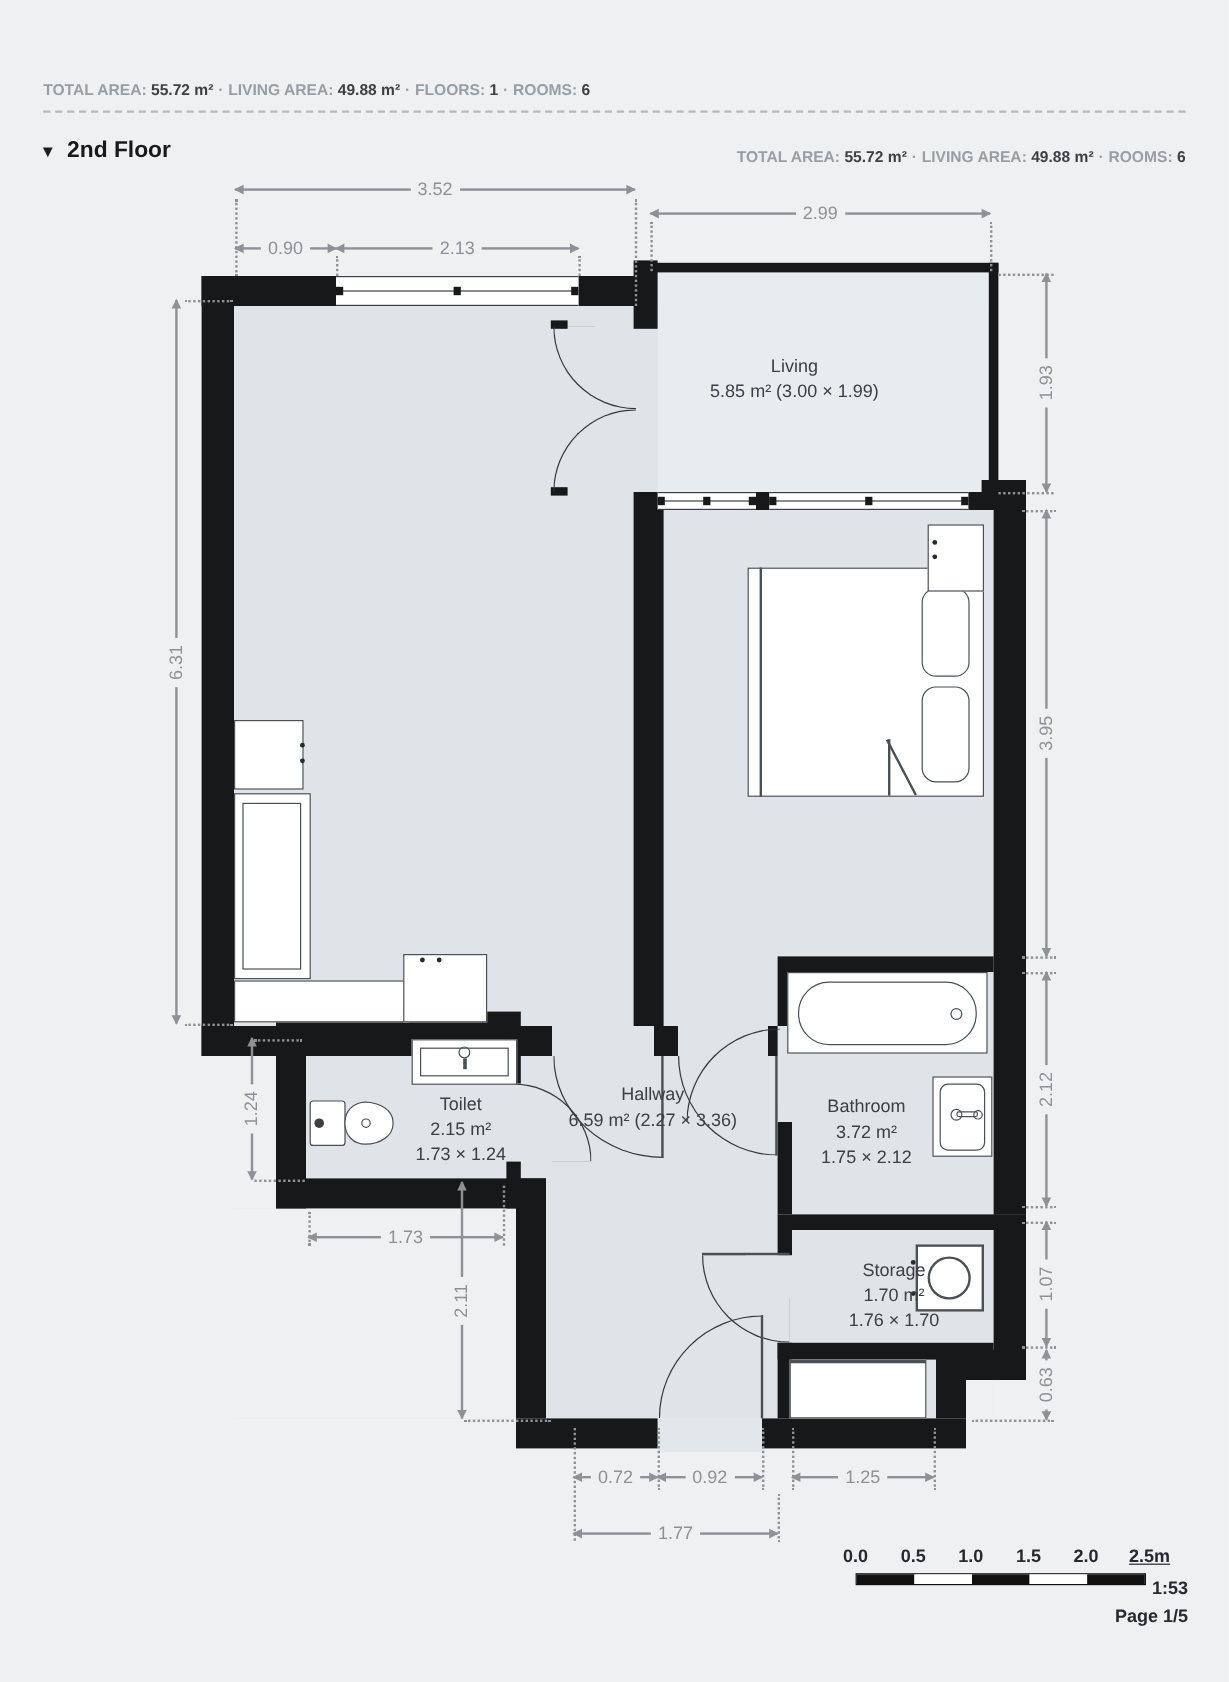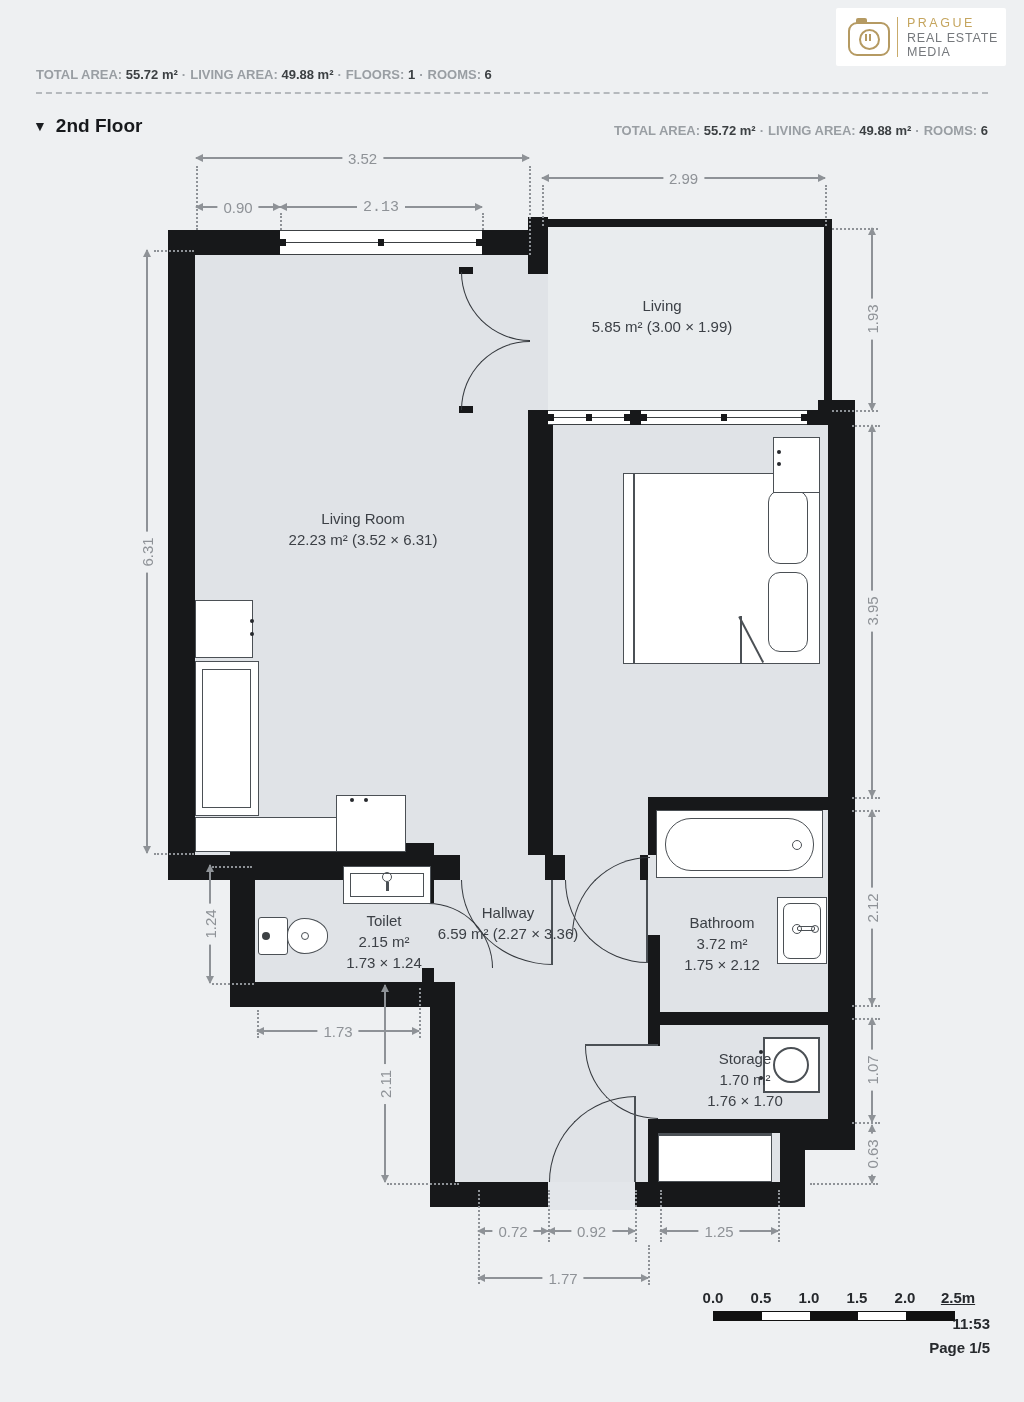--- a/index.html
+++ b/index.html
@@ -62,33 +62,20 @@
   #scalebar div{height:100%;}
   #ratio{right:34px;top:1315px;font-size:15px;font-weight:600;color:#26292d;}
   #pageno{right:34px;top:1339px;font-size:15px;font-weight:600;color:#26292d;}
 </style>
 </head>
 <body>
 
 <div id="page">
 
   <div class="abs statline" id="stats1"><span class="lab">TOTAL AREA: </span><span class="val">55.72 m²</span><span class="sep">·</span><span class="lab">LIVING AREA: </span><span class="val">49.88 m²</span><span class="sep">·</span><span class="lab">FLOORS: </span><span class="val">1</span><span class="sep">·</span><span class="lab">ROOMS: </span><span class="val">6</span></div>
-  <div class="abs" id="medialogo">
-    <div class="cam"></div>
-    <div class="bump"></div>
-    <div class="lens"></div>
-    <div class="pil" style="left:29px;top:26px;"></div>
-    <div class="pil" style="left:33px;top:26px;"></div>
-    <div class="vline"></div>
-    <div class="tx">
-      <div class="l1">PRAGUE</div>
-      <div class="l2">REAL ESTATE</div>
-      <div class="l3">MEDIA</div>
-    </div>
-  </div>
   <div class="abs" id="dashsep"></div>
   <div class="abs" id="floor-title">
     <span class="marker">▼</span>
     <span class="txt">2nd Floor</span>
   </div>
   <div class="abs statline" id="stats2"><span class="lab">TOTAL AREA: </span><span class="val">55.72 m²</span><span class="sep">·</span><span class="lab">LIVING AREA: </span><span class="val">49.88 m²</span><span class="sep">·</span><span class="lab">ROOMS: </span><span class="val">6</span></div>
 
   <div class="abs" id="plan" style="left:0;top:0;width:1024px;height:1402px;">
       <div class="abs " style="left: 195px; top: 255px; width: 633px; height: 927px; background: rgb(224, 227, 231);"></div>
       <div class="abs " style="left: 548px; top: 227px; width: 276px; height: 183px; background: rgb(233, 236, 238);"></div>
@@ -233,21 +220,21 @@
         <div class="ah a1"></div>
         <div class="ah a2"></div>
         <span class="lbl">3.52</span>
       </div>
       <div class="abs dim h" style="left: 196px; top: 199px; width: 84px; height: 16px;">
         <div class="line"></div>
         <div class="ah a1"></div>
         <div class="ah a2"></div>
         <span class="lbl">0.90</span>
       </div>
-      <div class="abs dim h" style="left: 280px; top: 199px; width: 202px; height: 16px; font-family: Liberation Mono, monospace;">
+      <div class="abs dim h" style="left: 280px; top: 199px; width: 202px; height: 16px;">
         <div class="line"></div>
         <div class="ah a1"></div>
         <div class="ah a2"></div>
         <span class="lbl">2.13</span>
       </div>
       <div class="abs dim h" style="left: 542px; top: 170px; width: 283px; height: 16px;">
         <div class="line"></div>
         <div class="ah a1"></div>
         <div class="ah a2"></div>
         <span class="lbl">2.99</span>
@@ -322,35 +309,31 @@
         <div class="line"></div>
         <div class="ah a1"></div>
         <div class="ah a2"></div>
         <span class="lbl">1.25</span>
       </div>
       <div class="abs dim h" style="left: 478px; top: 1270px; width: 170px; height: 16px; text-decoration: underline;">
         <div class="line"></div>
         <div class="ah a1"></div>
         <div class="ah a2"></div>
         <span class="lbl">1.77</span>
-      </div>
-      <div class="abs room-label" style="left: 363px; top: 508px;">
-        <div>Living Room</div>
-        <div>22.23 m² (3.52 × 6.31)</div>
       </div>
       <div class="abs room-label" style="left: 662px; top: 295px;">
         <div>Living</div>
         <div>5.85 m² (3.00 × 1.99)</div>
       </div>
       <div class="abs room-label" style="left: 384px; top: 910px;">
         <div>Toilet</div>
         <div>2.15 m²</div>
         <div>1.73 × 1.24</div>
       </div>
-      <div class="abs room-label" style="left: 508px; top: 902px;">
+      <div class="abs room-label" style="left: 544px; top: 902px;">
         <div>Hallway</div>
         <div>6.59 m² (2.27 × 3.36)</div>
       </div>
       <div class="abs room-label" style="left: 722px; top: 912px;">
         <div>Bathroom</div>
         <div>3.72 m²</div>
         <div>1.75 × 2.12</div>
       </div>
       <div class="abs room-label" style="left: 745px; top: 1048px;">
         <div>Storage</div>
@@ -360,21 +343,21 @@
     </div>
 
   <div id="scaleticks"></div>
   <div class="abs" id="scalebar">
       <div style="width: 48px; background: rgb(17, 17, 17);"></div>
       <div style="width: 48px; background: rgb(255, 255, 255);"></div>
       <div style="width: 48px; background: rgb(17, 17, 17);"></div>
       <div style="width: 48px; background: rgb(255, 255, 255);"></div>
       <div style="width: 48px; background: rgb(17, 17, 17);"></div>
     </div>
-  <div class="abs" id="ratio">11:53</div>
+  <div class="abs" id="ratio">1:53</div>
   <div class="abs" id="pageno">Page 1/5</div>
 <div class="abs sticklbl" style="left: 713px; top: 1289px;">0.0</div>
     <div class="abs sticklbl" style="left: 761px; top: 1289px;">0.5</div>
     <div class="abs sticklbl" style="left: 809px; top: 1289px;">1.0</div>
     <div class="abs sticklbl" style="left: 857px; top: 1289px;">1.5</div>
     <div class="abs sticklbl" style="left: 905px; top: 1289px;">2.0</div>
     <div class="abs sticklbl" style="left: 958px; top: 1289px; text-decoration: underline;">2.5m</div>
   </div>
 
 </body></html>

